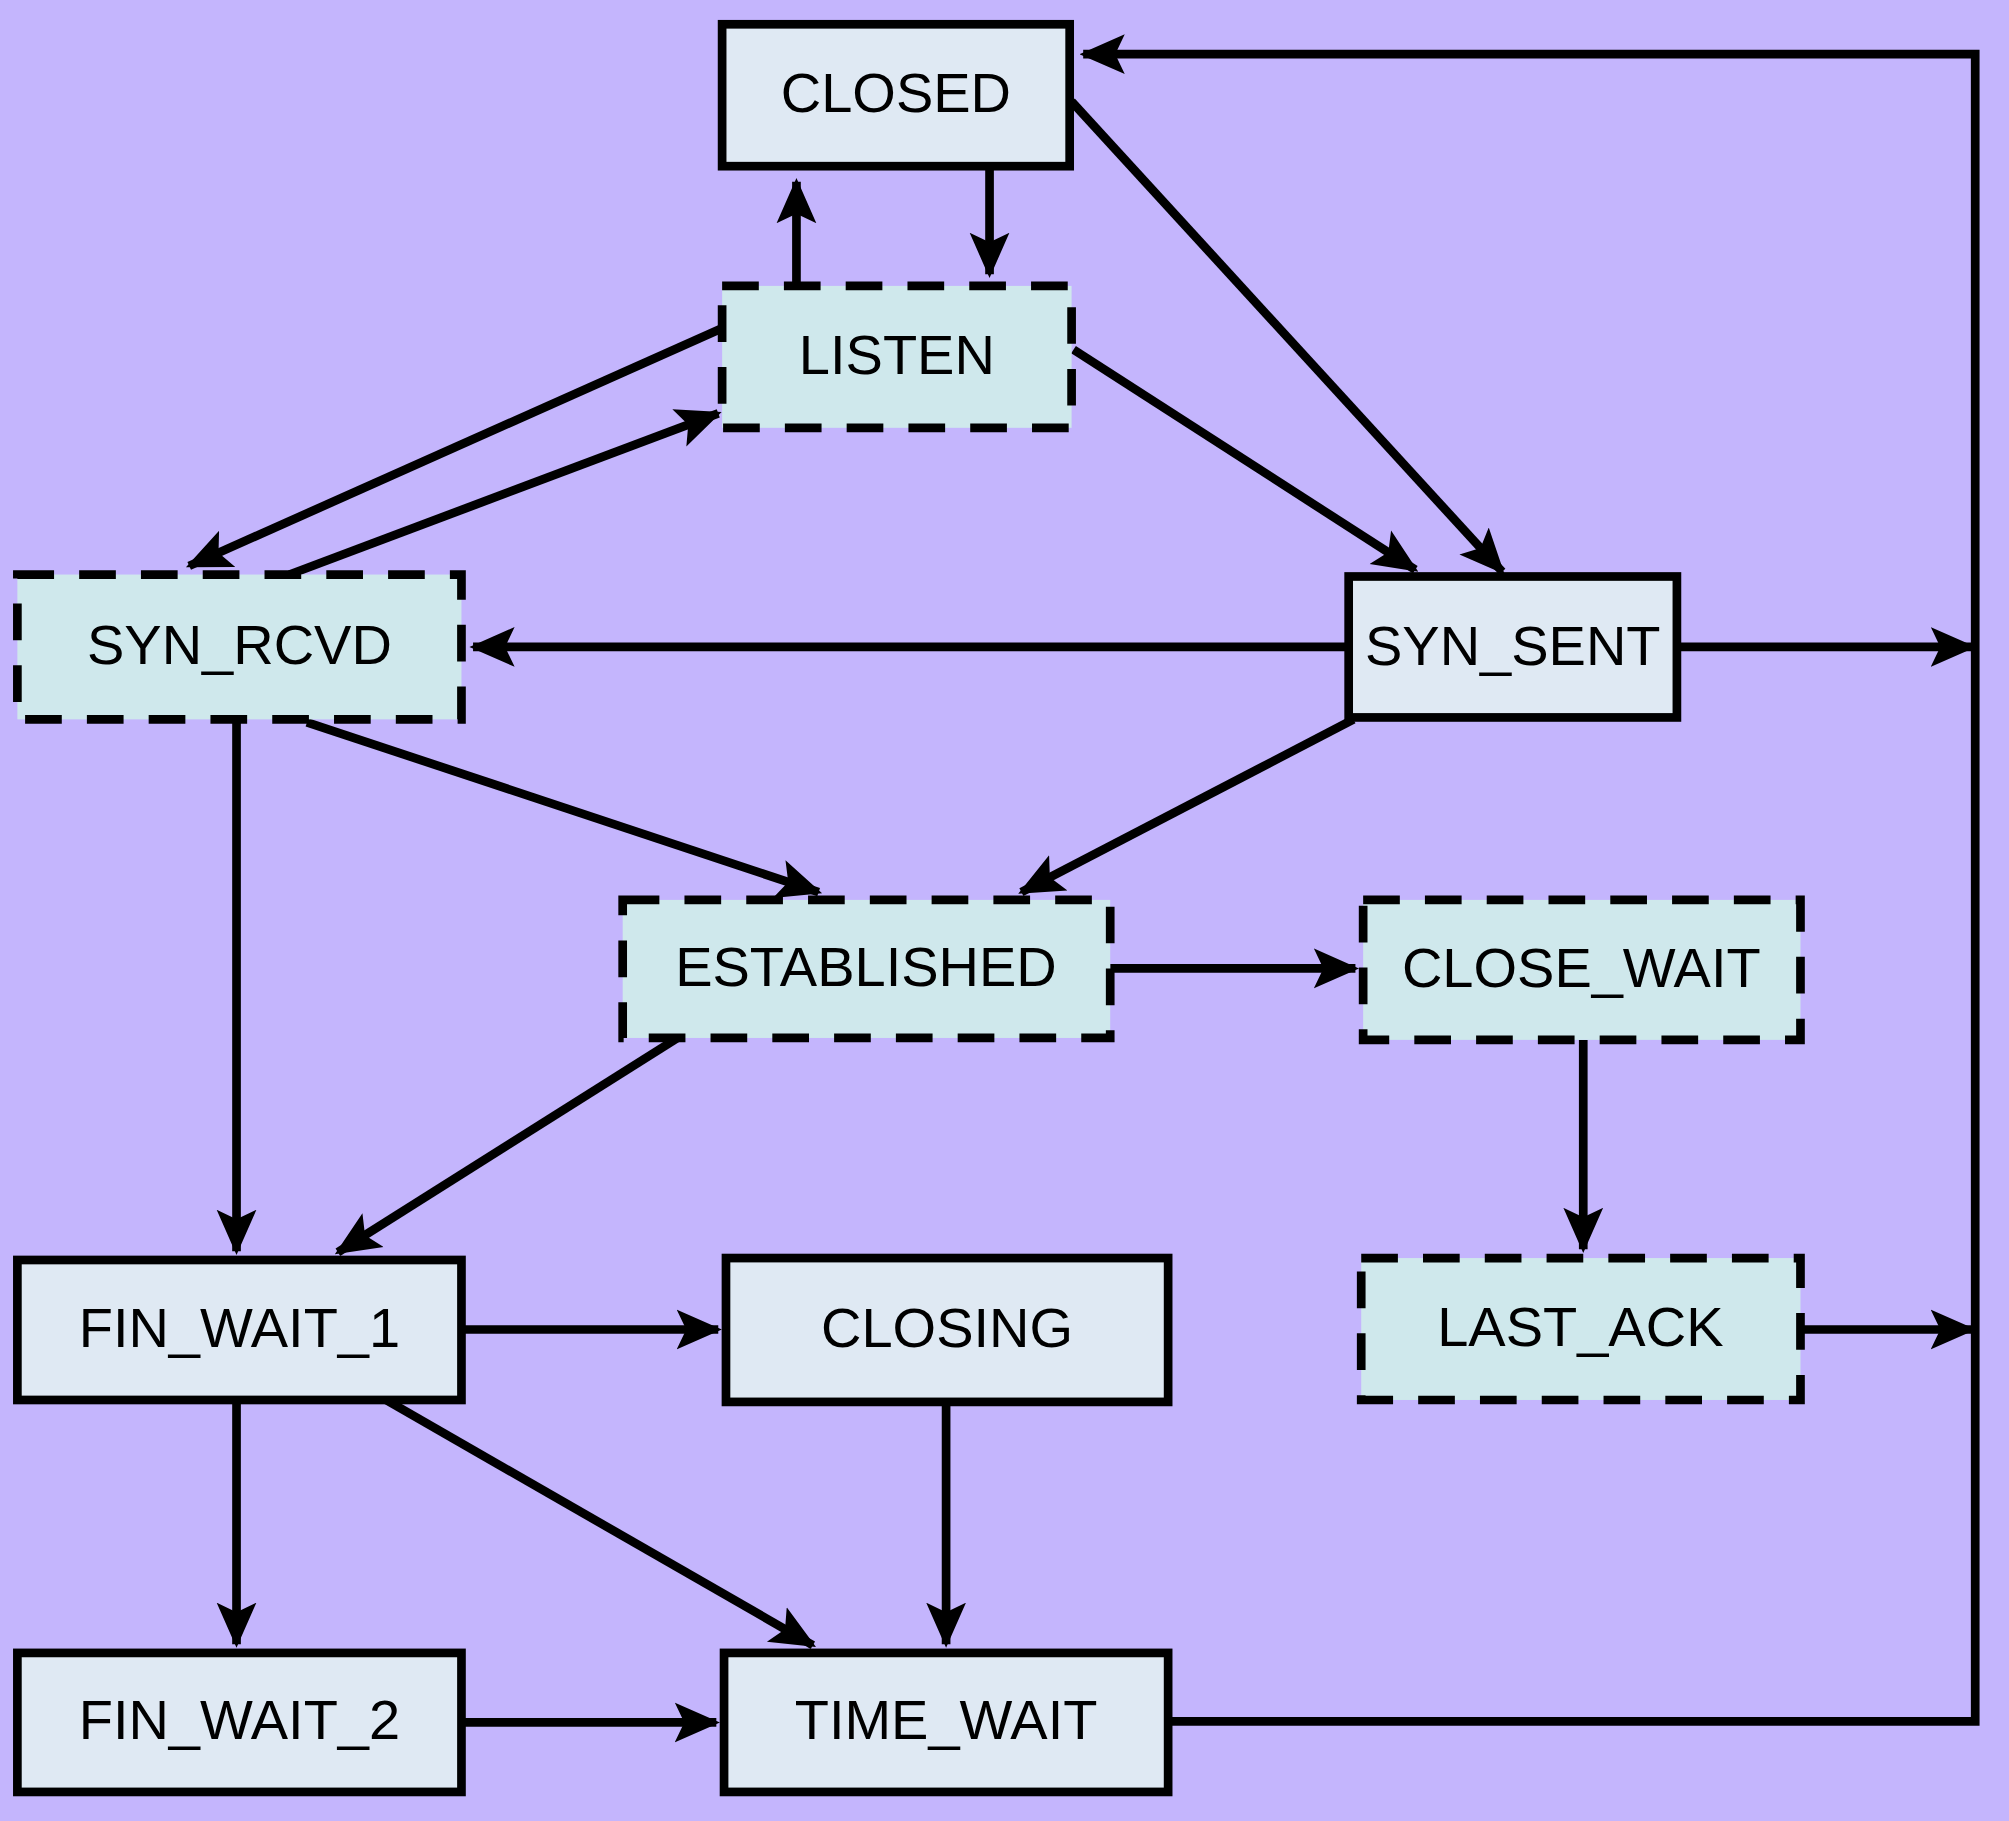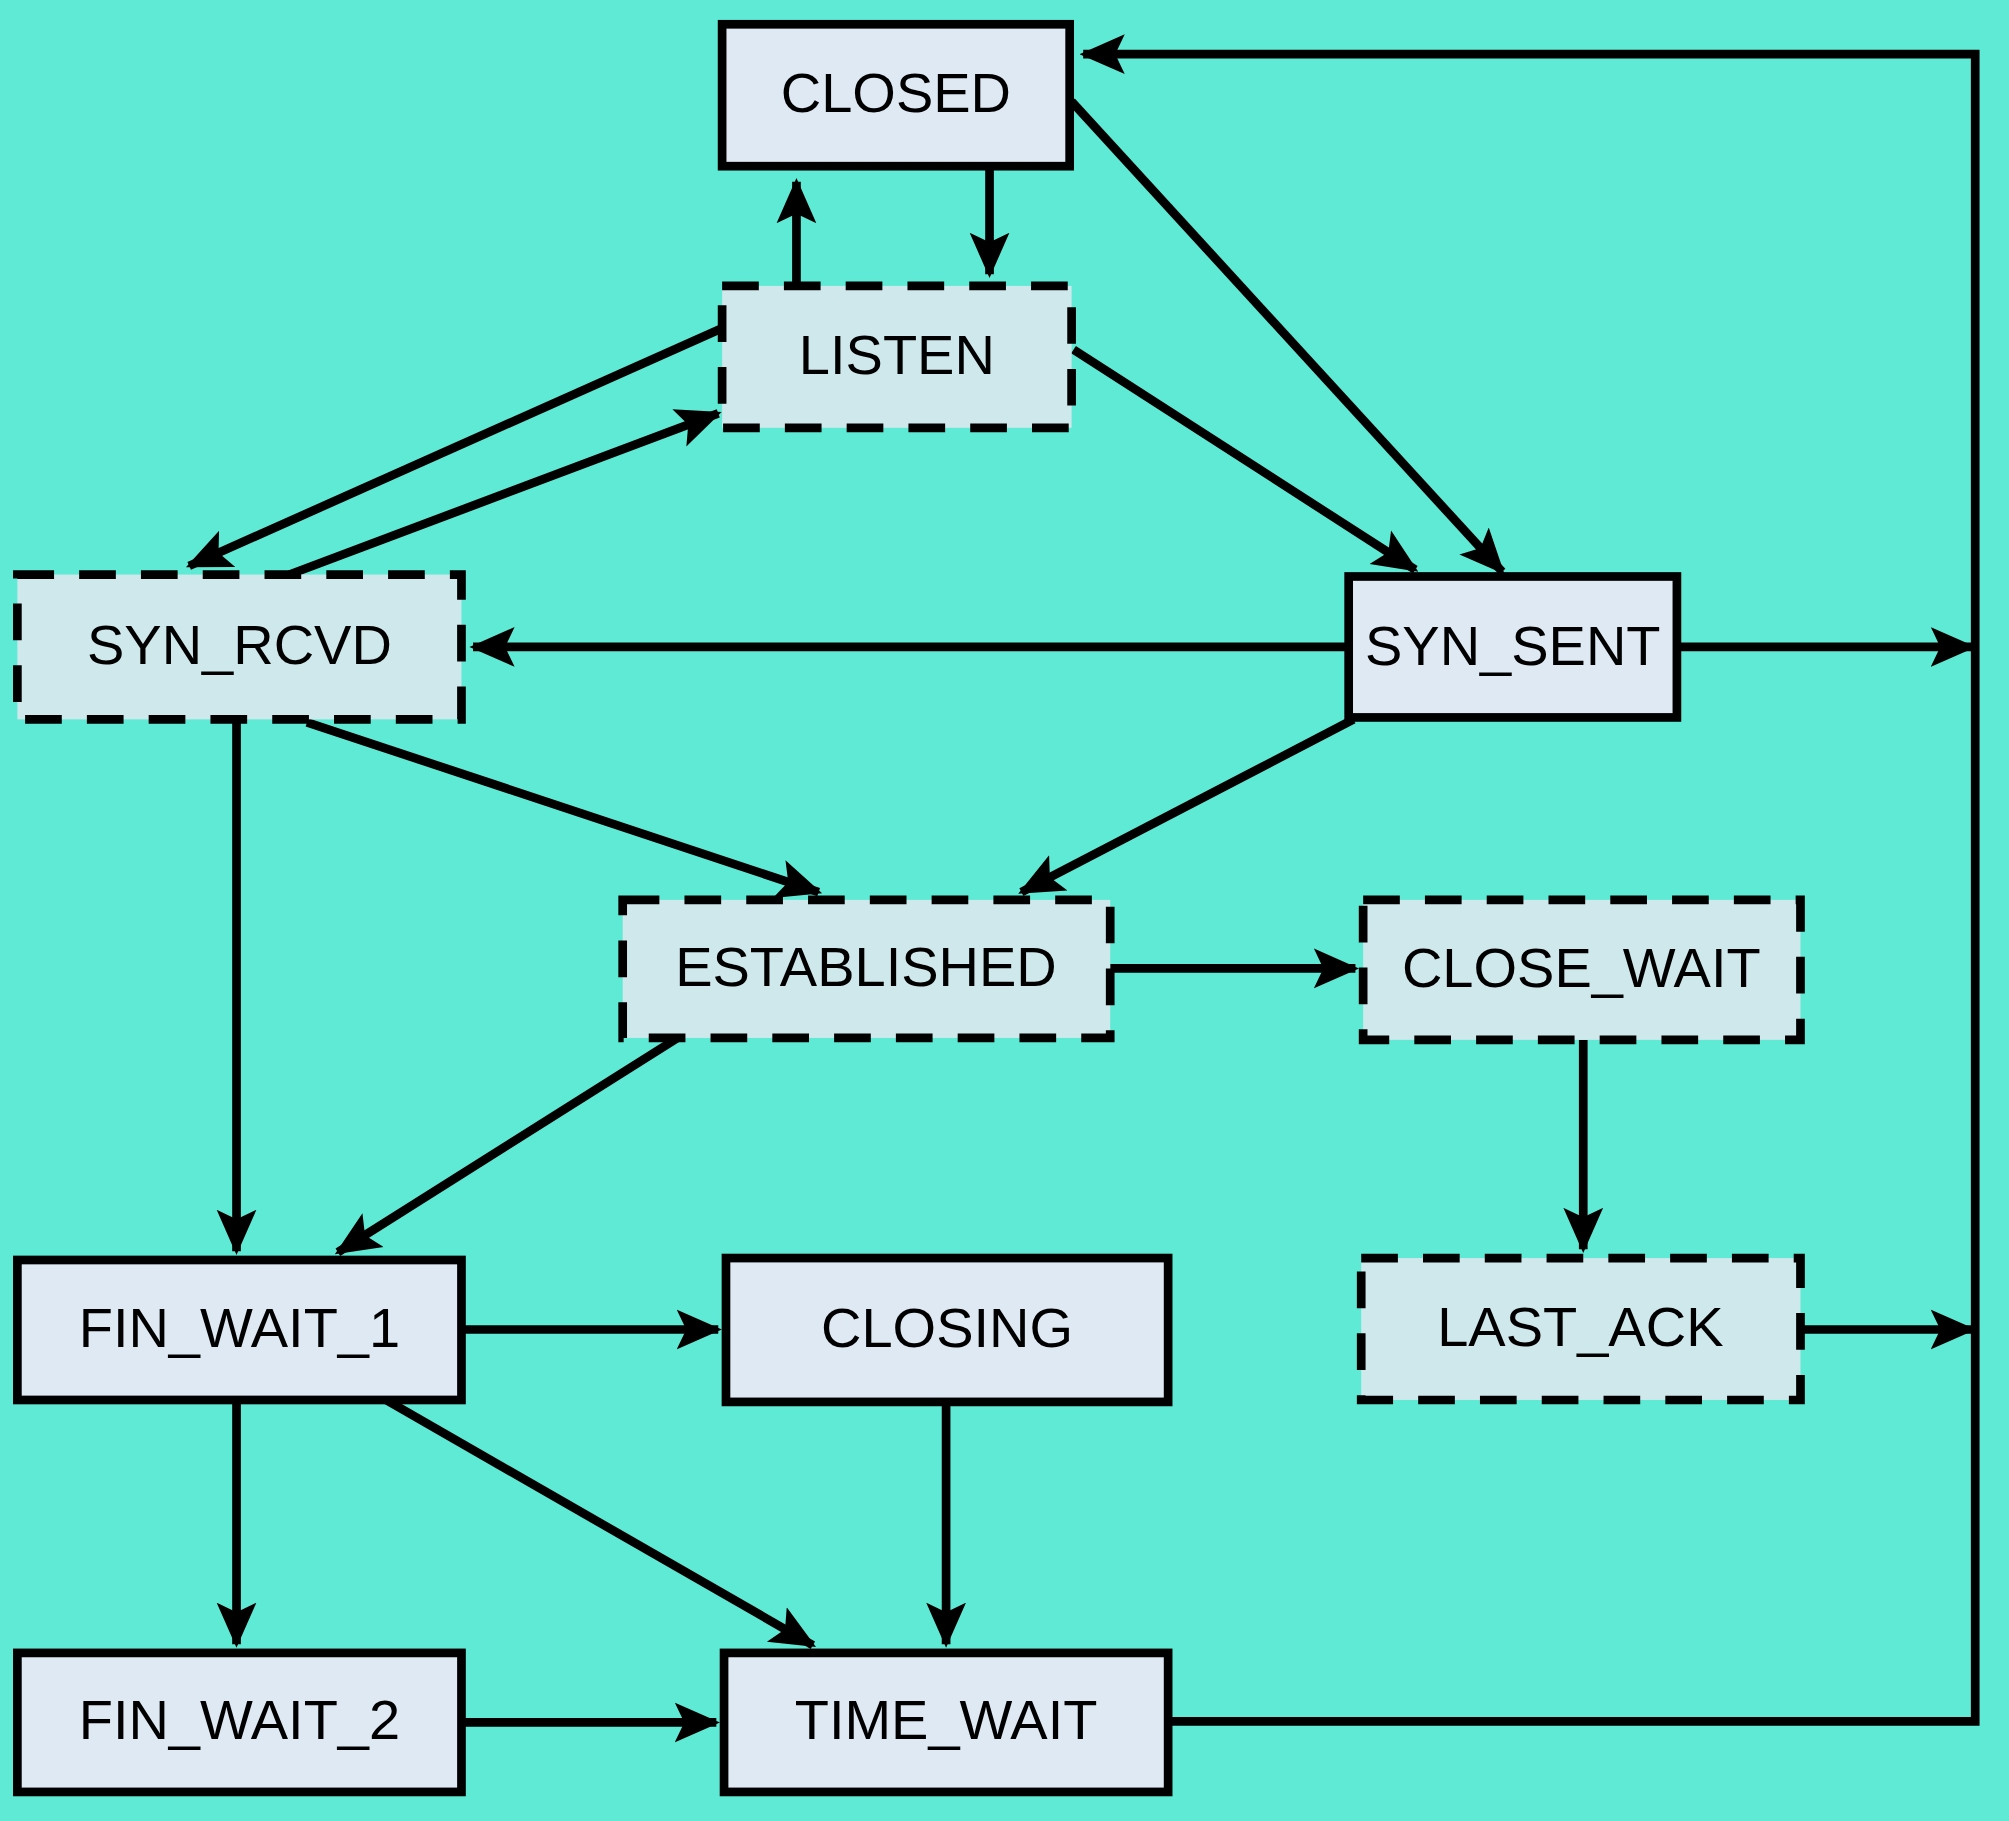--- a/index.html
+++ b/index.html
@@ -10,21 +10,21 @@
   body {
     width: 2009px;
     height: 1822px;
     font-family: "Liberation Sans", sans-serif;
     overflow: hidden;
   }
   #diagram-root {
     position: relative;
     width: 2009px;
     height: 1822px;
-    background: #5eead4;
+    background: #c4b5fd;
   }
   svg.diagram-canvas {
     position: absolute;
     top: 0;
     left: 0;
     width: 2009px;
     height: 1822px;
     display: block;
   }
   .state-box-rect {

